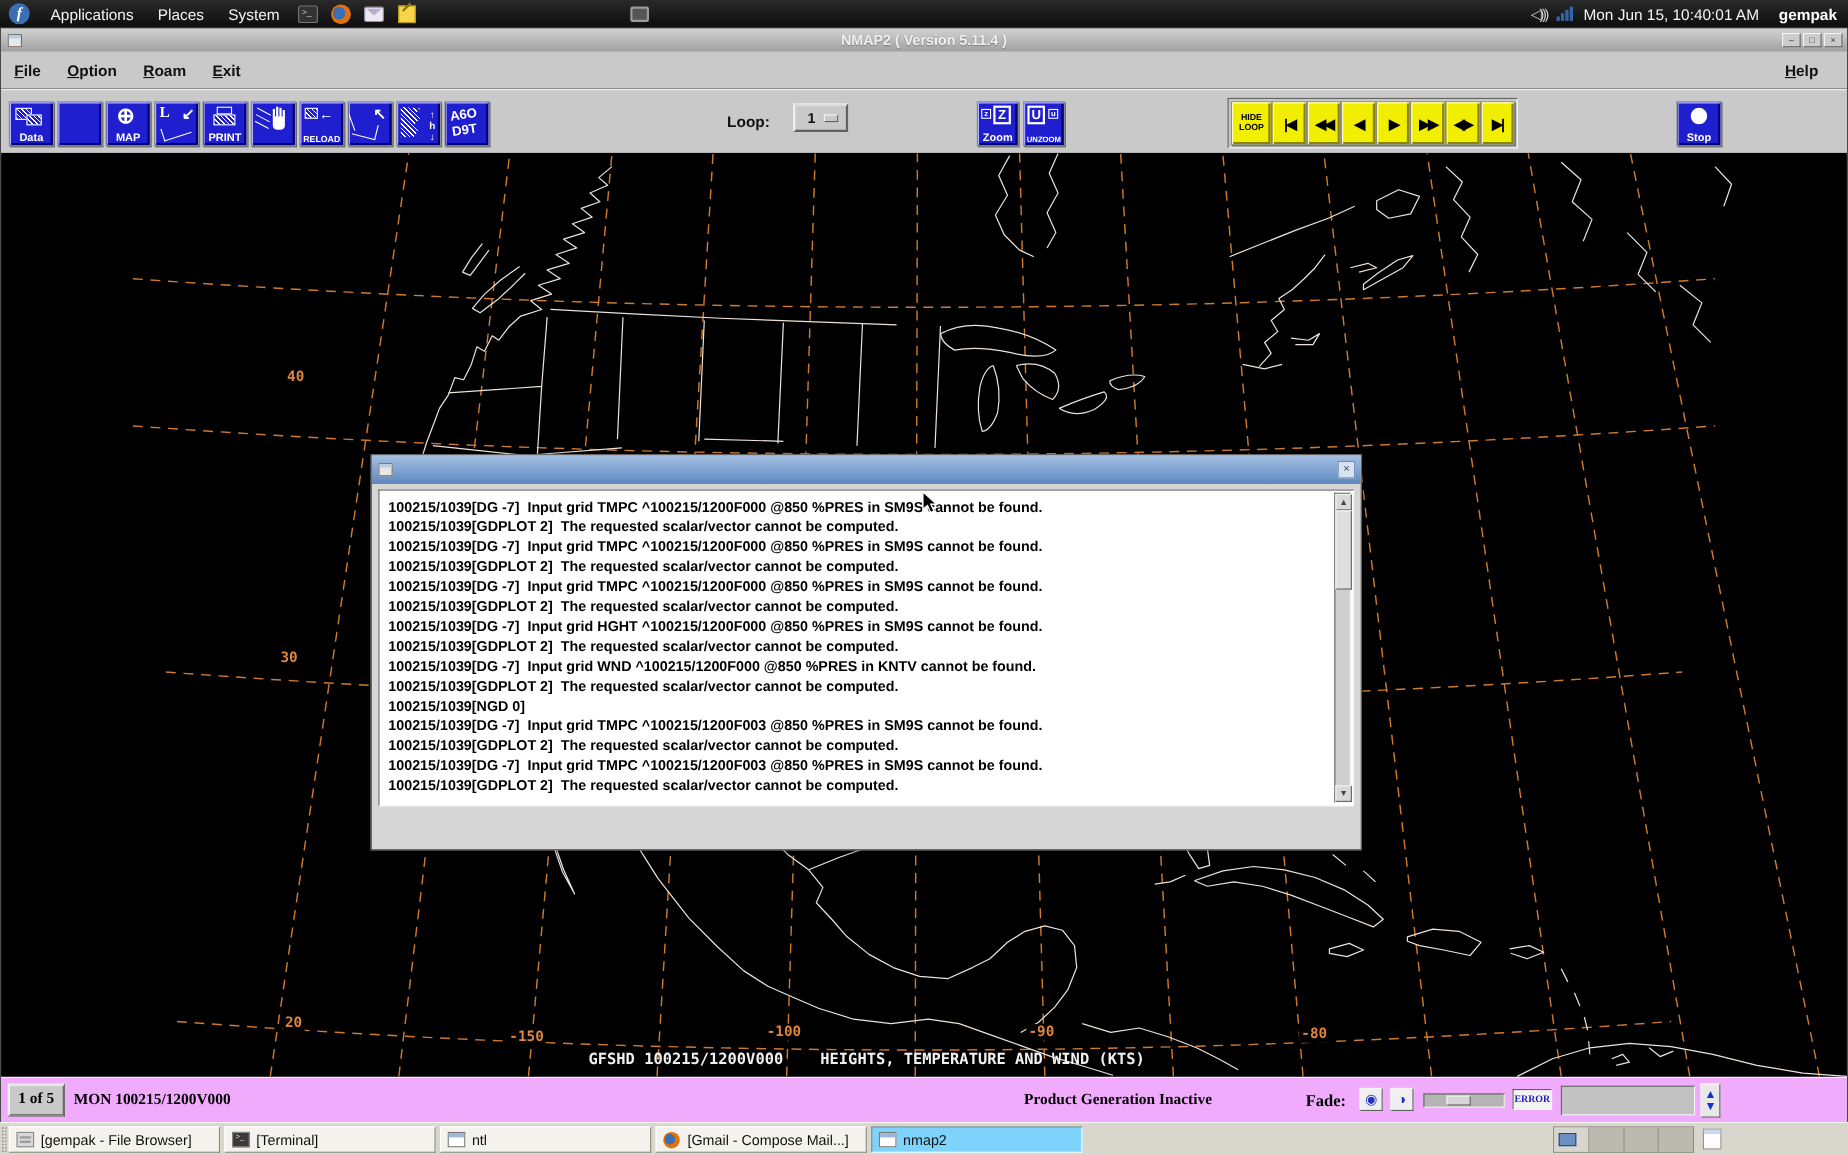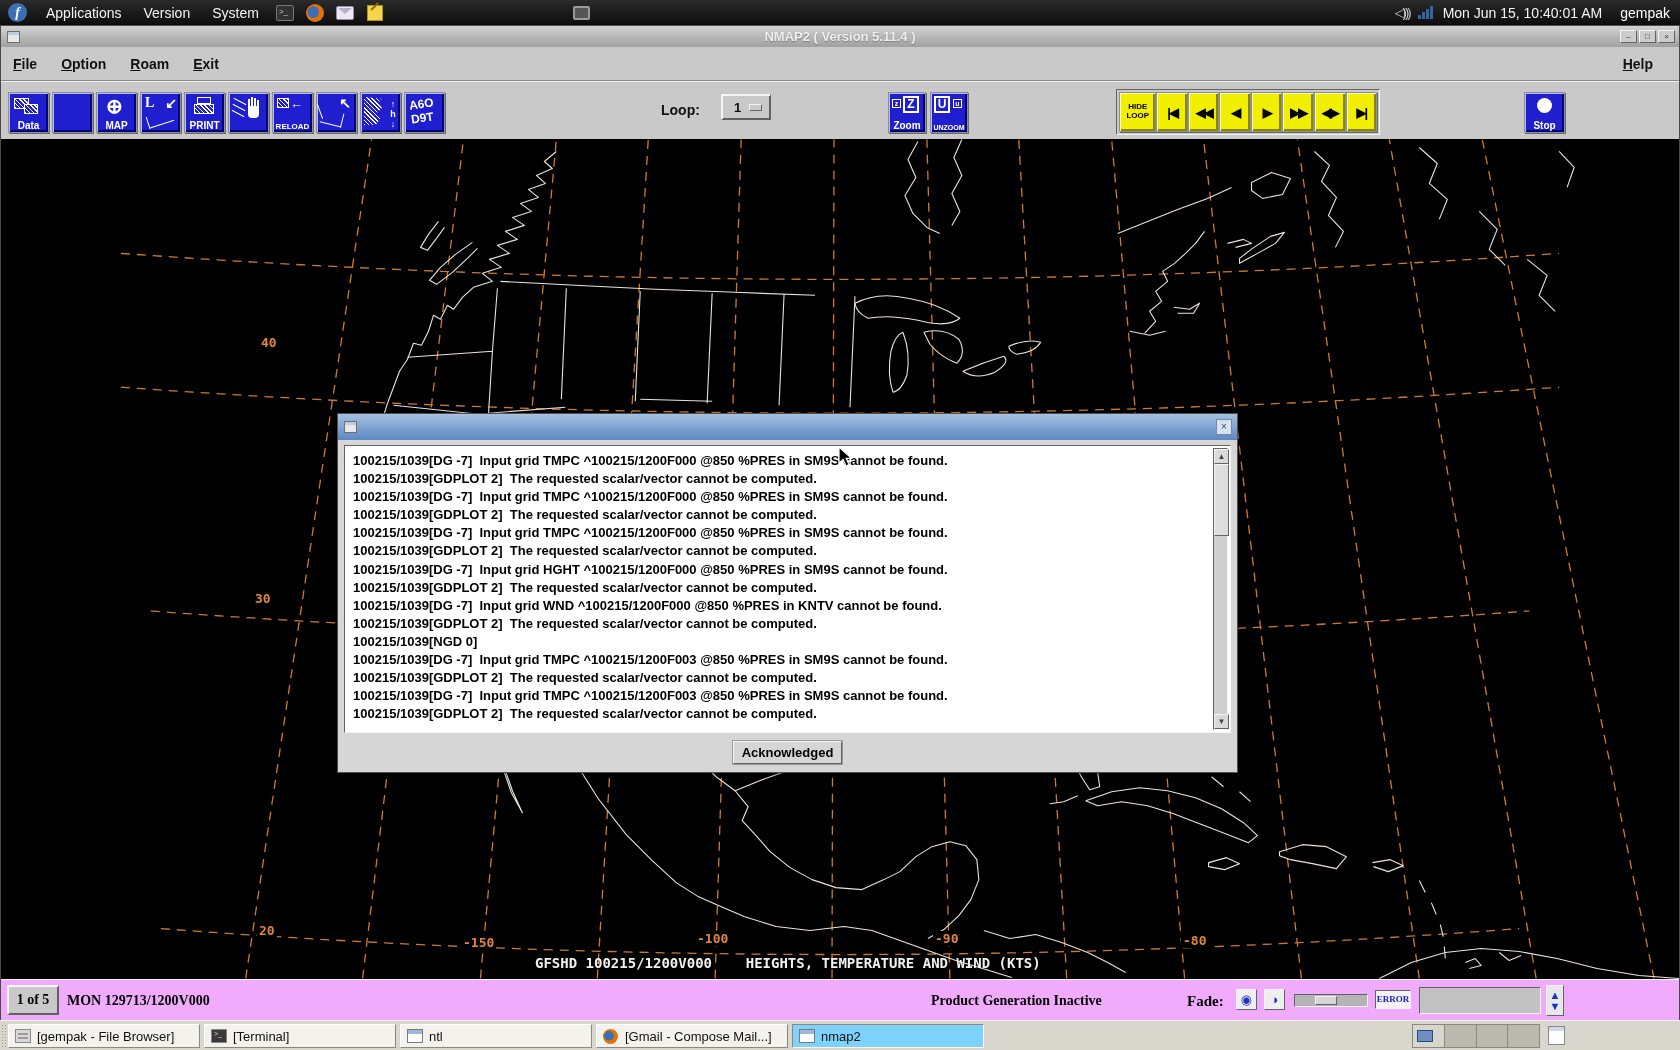--- a/index.html
+++ b/index.html
@@ -31,21 +31,21 @@
   .mail-ico:before{content:"";position:absolute;left:1px;top:1px;border-left:7px solid transparent;
             border-right:7px solid transparent;border-top:6px solid #b9aecb;}
   .note-ico { width:16px;height:16px;background:#f7d54a;border:1px solid #b09410;position:relative;}
   .note-ico:before{content:"";position:absolute;left:3px;top:3px;width:10px;height:1.5px;background:#8a6d00;transform:rotate(-45deg);transform-origin:left;}
   .disp-ico { width:17px;height:14px;background:#555;border:2px solid #9a9a9a;border-radius:2px;}
   #panel-right { margin-left:auto; display:flex; align-items:center; }
   .vol-ico { color:#cfcfcf; font-size:13px; letter-spacing:-2px; }
   .sig-ico { display:flex; align-items:flex-end; gap:1px; margin:0 10px 0 8px; }
   .sig-ico i { display:block; width:3px; background:#3465a4; }
   #clock { color:#f4f4f4; margin-right:18px; }
-  #panel-user { color:#fff; font-weight:normal; margin-right:10px; }
+  #panel-user { color:#fff; font-weight:bold; margin-right:10px; }
 
   
   #nmap-window { position:absolute; left:0; top:25px; width:1680px; height:995px;
                  background:#c9c9c9; border:1px solid #4a4a4a; }
   #titlebar { position:absolute; left:0; top:0; width:100%; height:21px;
               background:linear-gradient(#d2d2d2,#a0a0a0); display:flex; align-items:center; }
   #titlebar-title { position:absolute; left:0; right:0; text-align:center;
               font-weight:bold; font-size:13px; color:#efefef; text-shadow:0 1px 1px #7c7c7c; }
   .win-menu-ico { width:13px;height:12px;background:#e8e8e8;border:1px solid #6f6f6f;margin-left:6px;position:relative;z-index:2;}
   .win-menu-ico:before{content:"";position:absolute;left:0;top:0;right:0;height:3px;background:#b9cde4;}
@@ -169,21 +169,21 @@
 
   
   #cursor { position:absolute; left:838px; top:446px; z-index:60; }
 </style>
 </head>
 <body>
 
 <div id="top-panel">
   <span id="fedora-ico">f</span>
   <span class="panel-menu">Applications</span>
-  <span class="panel-menu">Version</span>
+  <span class="panel-menu">Places</span>
   <span class="panel-menu">System</span>
   <span class="panel-ico">
       <span class="term-ico">&gt;_</span>
     </span>
   <span class="panel-ico">
       <span class="ff-ico"></span>
     </span>
   <span class="panel-ico">
       <span class="mail-ico"></span>
     </span>
@@ -397,21 +397,21 @@
     <span class="map-lab" style="left:256px;top:784px">20</span>
     <span class="map-lab" style="left:460px;top:796px">-150</span>
     <span class="map-lab" style="left:694px;top:792px">-100</span>
     <span class="map-lab" style="left:932px;top:792px">-90</span>
     <span class="map-lab" style="left:1180px;top:794px">-80</span>
     <div id="map-caption">GFSHD 100215/1200V000    HEIGHTS, TEMPERATURE AND WIND (KTS)</div>
   </div>
 
   <div id="status-bar">
     <div id="frame-counter" class="bev-out bev-out2">1 of 5</div>
-    <span id="sb-datetime">MON 129713/1200V000</span>
+    <span id="sb-datetime">MON 100215/1200V000</span>
     <span id="sb-product">Product Generation Inactive</span>
     <span id="fade-label">Fade:</span>
     <div class="fade-btn bev-out" style="left:1235px">
         <span>◉</span>
       </div>
     <div class="fade-btn bev-out" style="left:1263px">
         <span>◑</span>
       </div>
     <div id="fade-slider" class="bev-in">
       <div id="fade-thumb" class="bev-out"></div>
@@ -447,23 +447,20 @@
         <div class="err-line">100215/1039[GDPLOT 2]  The requested scalar/vector cannot be computed.</div>
         <div class="err-line">100215/1039[DG -7]  Input grid TMPC ^100215/1200F003 @850 %PRES in SM9S cannot be found.</div>
         <div class="err-line">100215/1039[GDPLOT 2]  The requested scalar/vector cannot be computed.</div>
       </div>
     <div id="dlg-scroll" class="bev-in">
       <span class="sc-arrow bev-out" style="top:0">▲</span>
       <div id="sc-thumb" class="bev-out"></div>
       <span class="sc-arrow bev-out" style="bottom:0">▼</span>
     </div>
   </div>
-  <div id="dlg-footer">
-    <div id="ack-btn" class="bev-out">Acknowledged</div>
-  </div>
 </div>
 
 <div id="taskbar">
   <div class="task-handle"></div>
   <div class="task-btn" style="left:8px">
     <span class="t-ico t-file"></span>
     <span>[gempak - File Browser]</span>
   </div>
   <div class="task-btn" style="left:204px">
     <span class="t-ico t-term">&gt;_</span>

